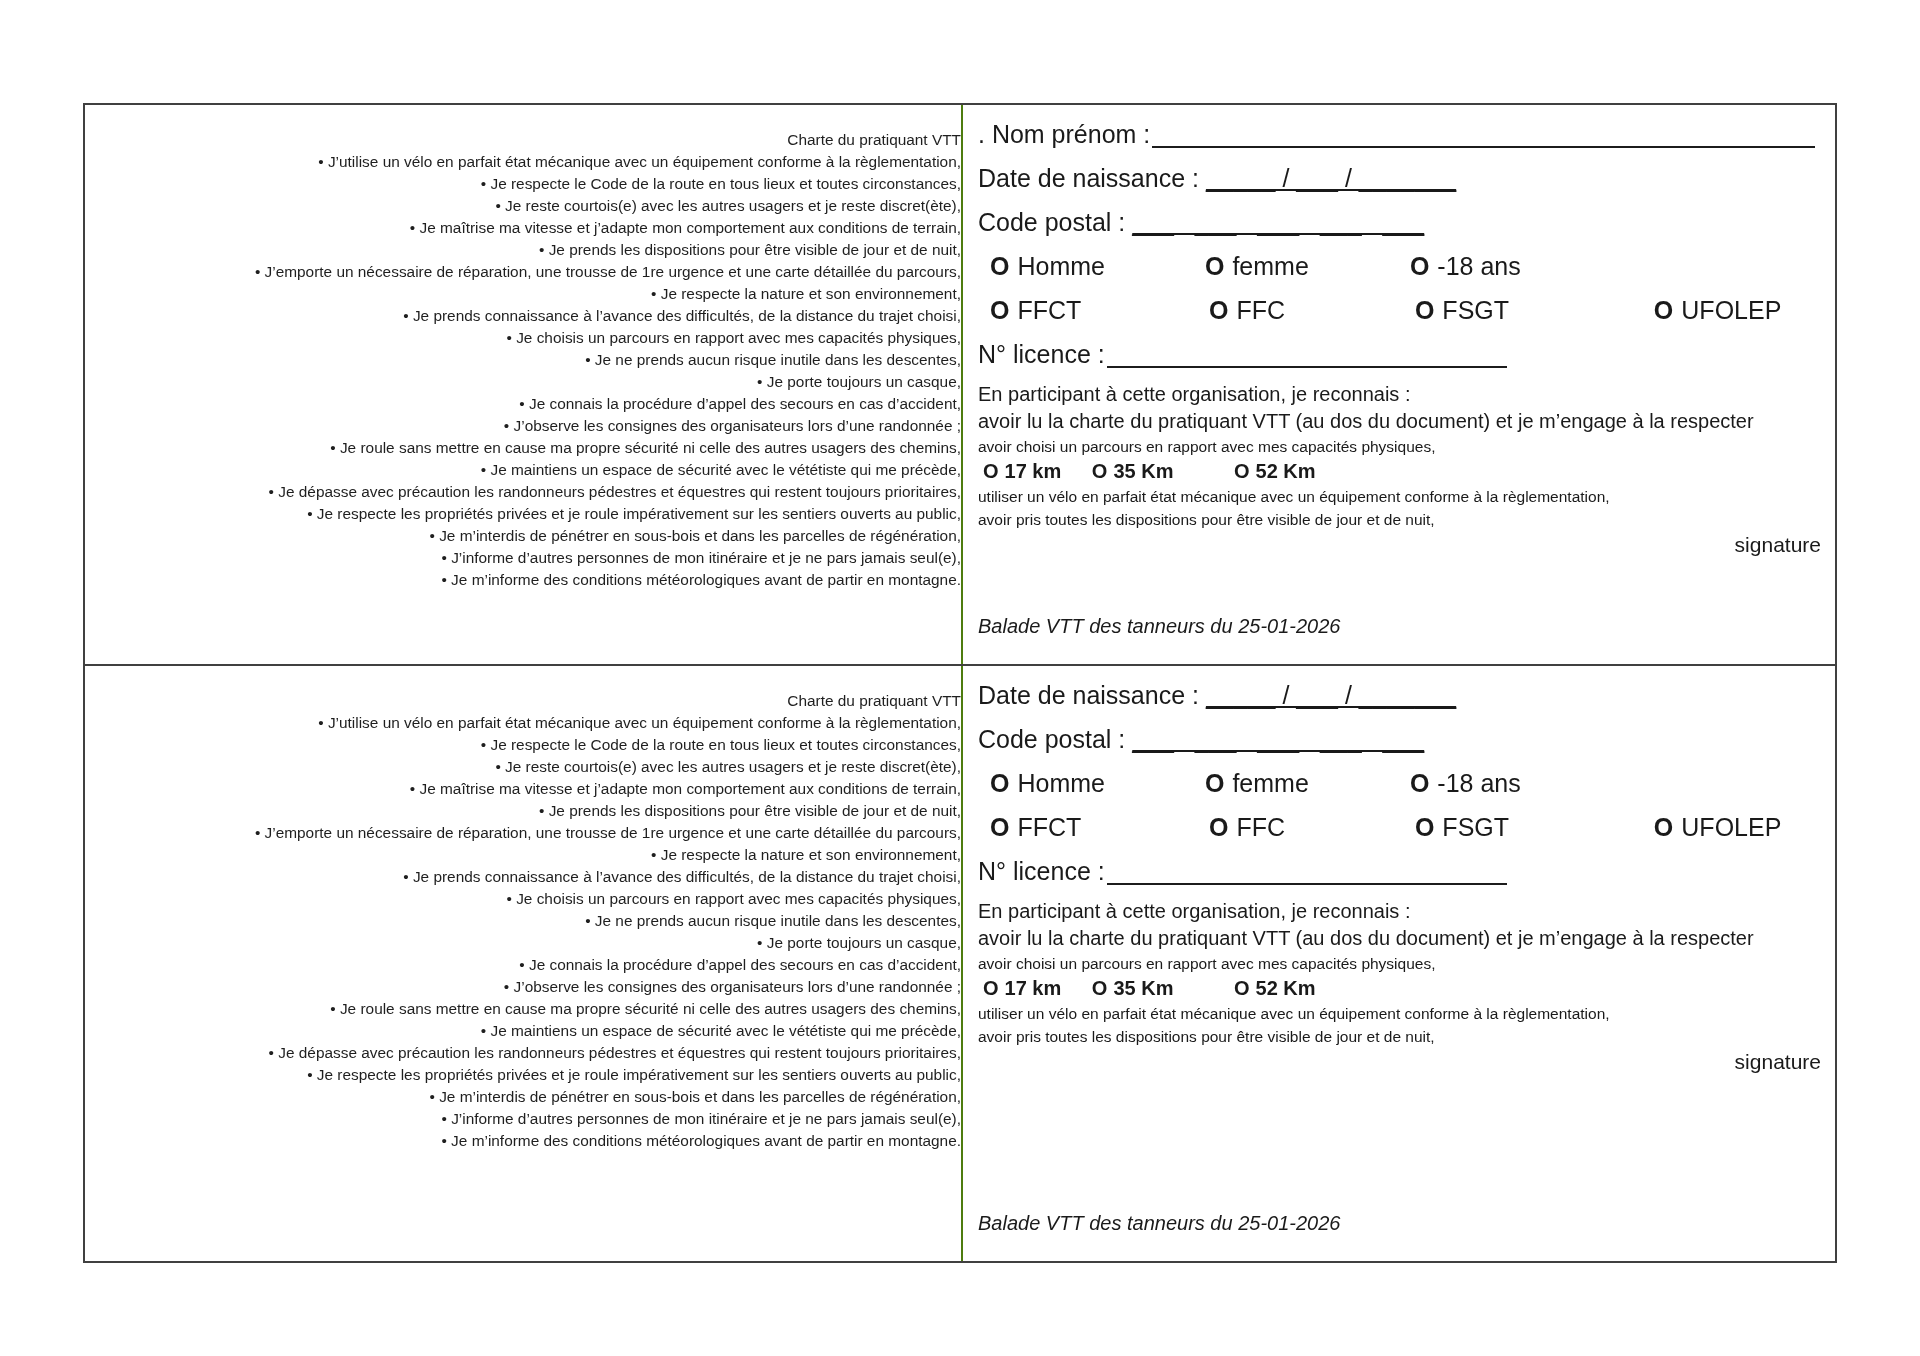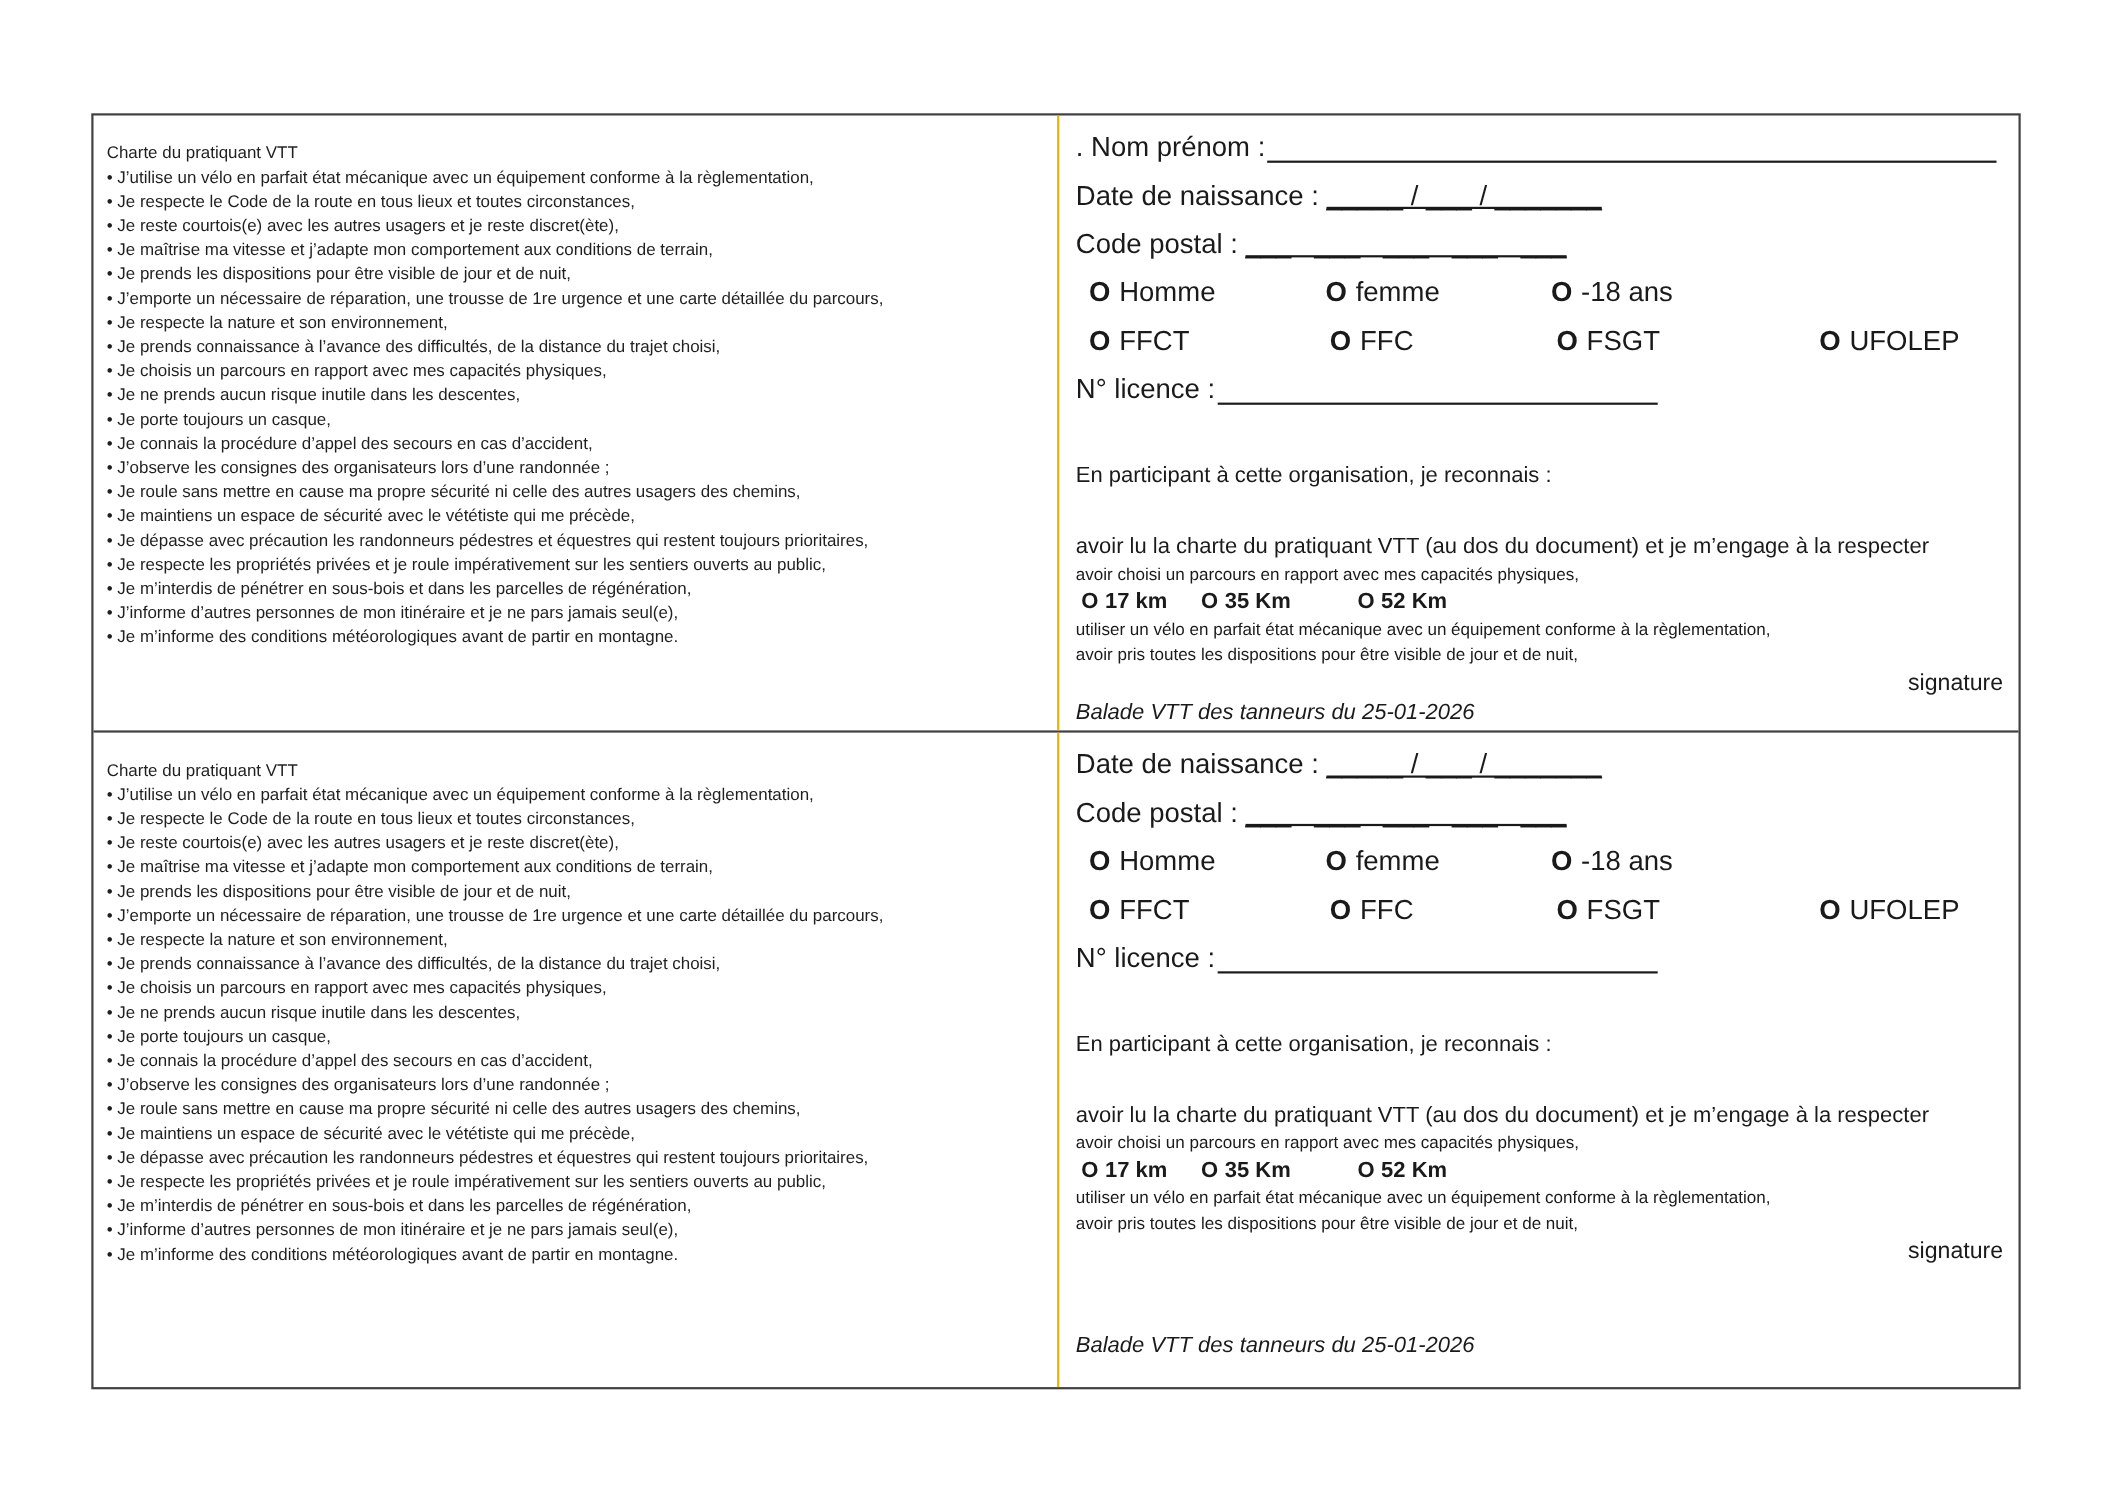--- a/index.html
+++ b/index.html
@@ -10,22 +10,23 @@
   }
   .card{
     position:absolute;left:83px;top:103px;width:1754px;height:1160px;
     border:2px solid #404040;box-sizing:border-box;background:#fff;
     display:flex;flex-direction:column;
   }
   .form{display:flex;box-sizing:border-box;min-height:0;}
   .form1{height:561px;border-bottom:2px solid #404040;}
   .form2{flex:1;}
   .cell-left{
-    width:878px;box-sizing:border-box;border-right:2px solid #eab308;
+    width:878px;box-sizing:border-box;border-right:2px solid #4d7c0f;
     padding:24px 0 8px 12px;
+    text-align:right;
   }
   .charter{font-size:15.4px;line-height:22px;color:#1f1f1f;}
   .charter-heading{margin-bottom:0;}
   .charter-item::before{content:"• ";}
   .cell-right{
     flex:1;display:flex;flex-direction:column;box-sizing:border-box;
     padding:12px 12px 20px 15px;min-height:0;
   }
   .field{font-size:25px;line-height:34px;margin-bottom:10px;display:flex;align-items:flex-end;white-space:pre;}
   .lbl{flex:0 0 auto;}
@@ -34,21 +35,21 @@
   .licence-line{width:400px;margin-left:2px;}
   .blanks{white-space:pre;text-decoration:underline;}
   .opts{display:block;white-space:normal;}
   .opt{display:inline-block;margin-left:12px;}
   .opts-gender .opt:nth-of-type(1){width:196px;}
   .opts-gender .opt:nth-of-type(2){width:186px;}
   .opts-fed .opt:nth-of-type(1){width:200px;}
   .opts-fed .opt:nth-of-type(2){width:187px;}
   .opts-fed .opt:nth-of-type(3){width:220px;}
   .o{font-weight:700;margin-right:8px;}
-  .ack-main{font-size:20px;line-height:27px;margin-top:38px;}
+  .ack-main{font-size:20px;line-height:27px;}
   .ack-small{font-size:15.5px;line-height:23px;}
   .distances{font-size:20px;line-height:27px;font-weight:700;padding-left:5px;}
   .dist{display:inline-block;}
   .dist .o{margin-right:6px;}
   .dist1{margin-right:25px;}
   .dist2{margin-right:55px;}
   .signature{font-size:21px;line-height:24px;text-align:right;margin-top:2px;padding-right:2px;}
   .event-title{margin-top:auto;font-size:20px;line-height:31px;margin-bottom:2px;white-space:nowrap;font-style:italic;}
 </style>
 </head>

